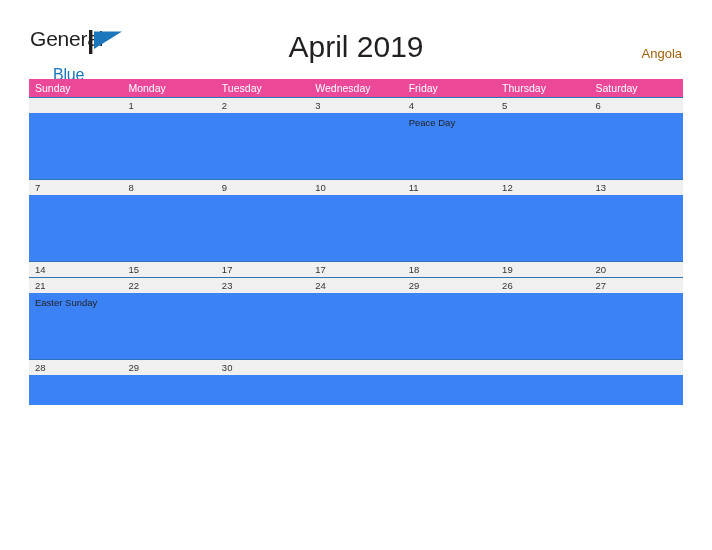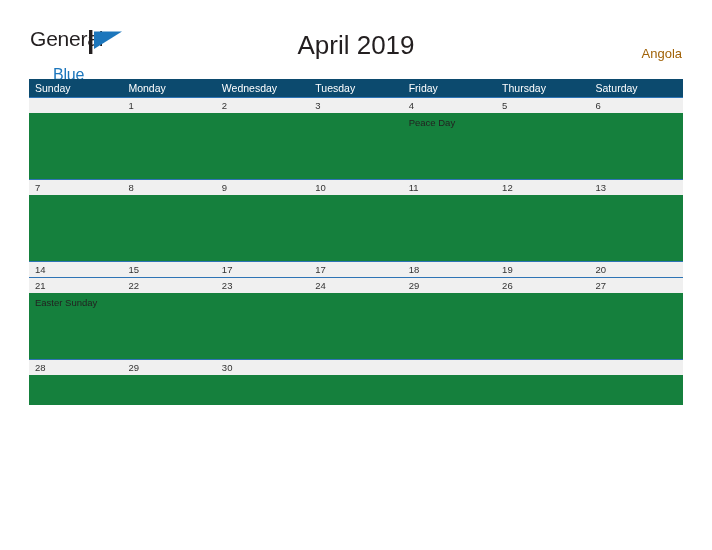--- a/index.html
+++ b/index.html
@@ -54,21 +54,21 @@
     width: 36px;
     height: 24px;
   }
 
   .month-title {
     position: absolute;
     left: 0;
     top: 30px;
     width: 712px;
     text-align: center;
-    font-size: 26px;
+    font-size: 30px;
     color: #231f20;
     font-weight: normal;
     letter-spacing: 0px;
   }
 
   .locale-name {
     position: absolute;
     right: 30px;
     top: 46px;
     font-size: 13px;
@@ -79,21 +79,21 @@
   .calendar {
     position: absolute;
     left: 29px;
     top: 79px;
     width: 654px;
   }
 
   .weekday-row {
     display: flex;
     width: 100%;
-    background: #0c4a6e;
+    background: #ec4899;
     height: 18px;
   }
   .weekday-cell {
     flex: 1 1 0;
     color: #ffffff;
     font-size: 10.5px;
     line-height: 18px;
     padding-left: 6px;
     box-sizing: border-box;
     white-space: nowrap;
@@ -119,21 +119,21 @@
     font-size: 9.5px;
     color: #333333;
     line-height: 15px;
     padding-left: 6px;
     box-sizing: border-box;
   }
 
   .week-body {
     display: flex;
     width: 100%;
-    background: #15803d;
+    background: #3b82f6;
     height: 66px;
   }
   .week-body.short {
     height: 30px;
   }
   .event-cell {
     flex: 1 1 0;
     font-size: 9.5px;
     color: #231f20;
     padding-left: 6px;
@@ -160,22 +160,22 @@
 
   <div class="locale-name">Angola</div>
 
 </div>
 
 <div class="calendar">
 
   <div class="weekday-row">
     <div class="weekday-cell">Sunday</div>
     <div class="weekday-cell">Monday</div>
+    <div class="weekday-cell">Tuesday</div>
     <div class="weekday-cell">Wednesday</div>
-    <div class="weekday-cell">Tuesday</div>
     <div class="weekday-cell">Friday</div>
     <div class="weekday-cell">Thursday</div>
     <div class="weekday-cell">Saturday</div>
   </div>
 
   <div class="week-row">
     <div class="week-dates">
       <div class="date-cell"></div>
       <div class="date-cell">1</div>
       <div class="date-cell">2</div>

